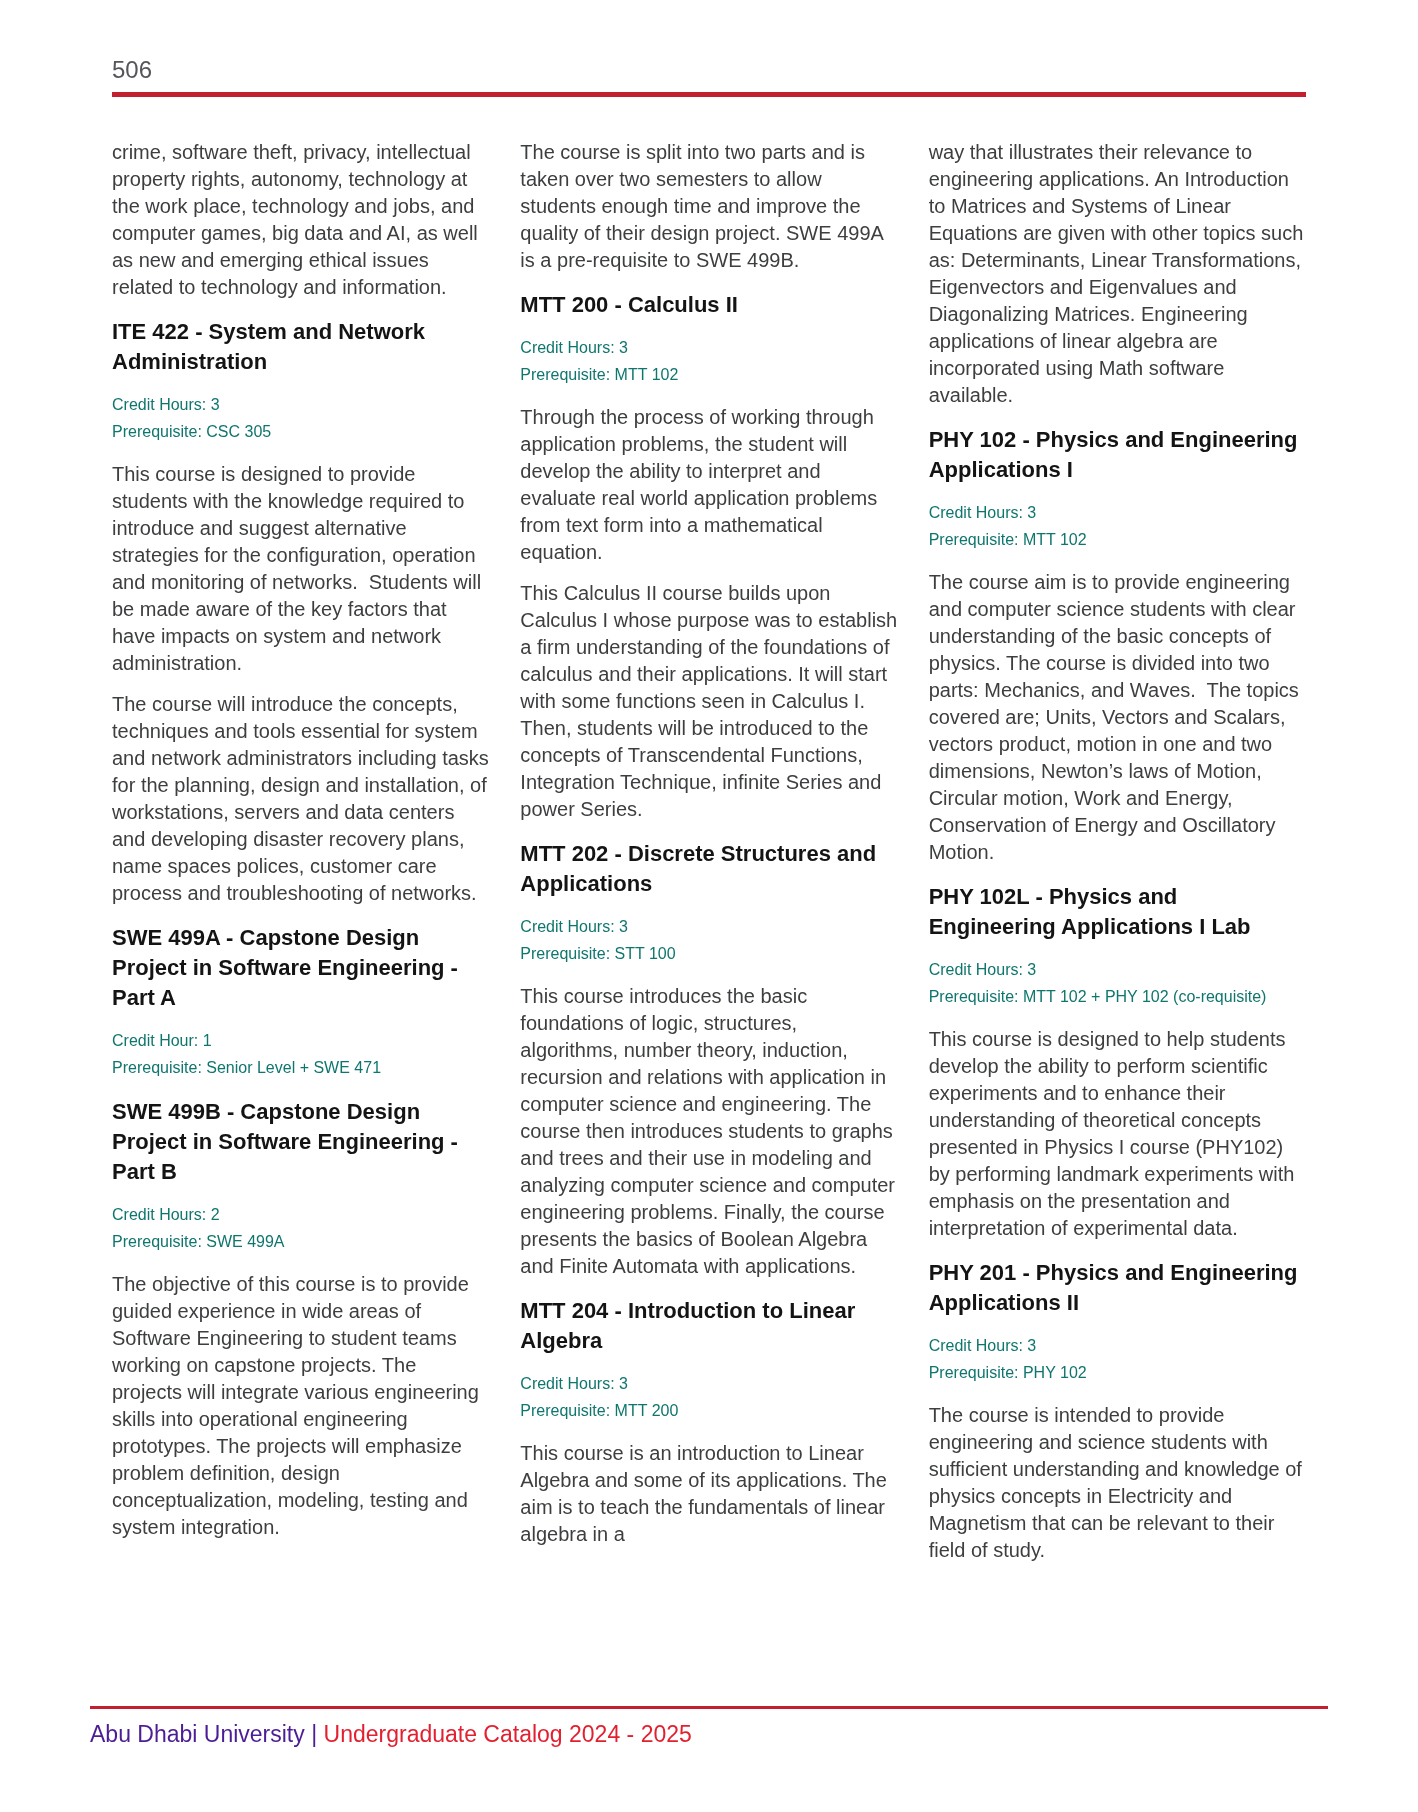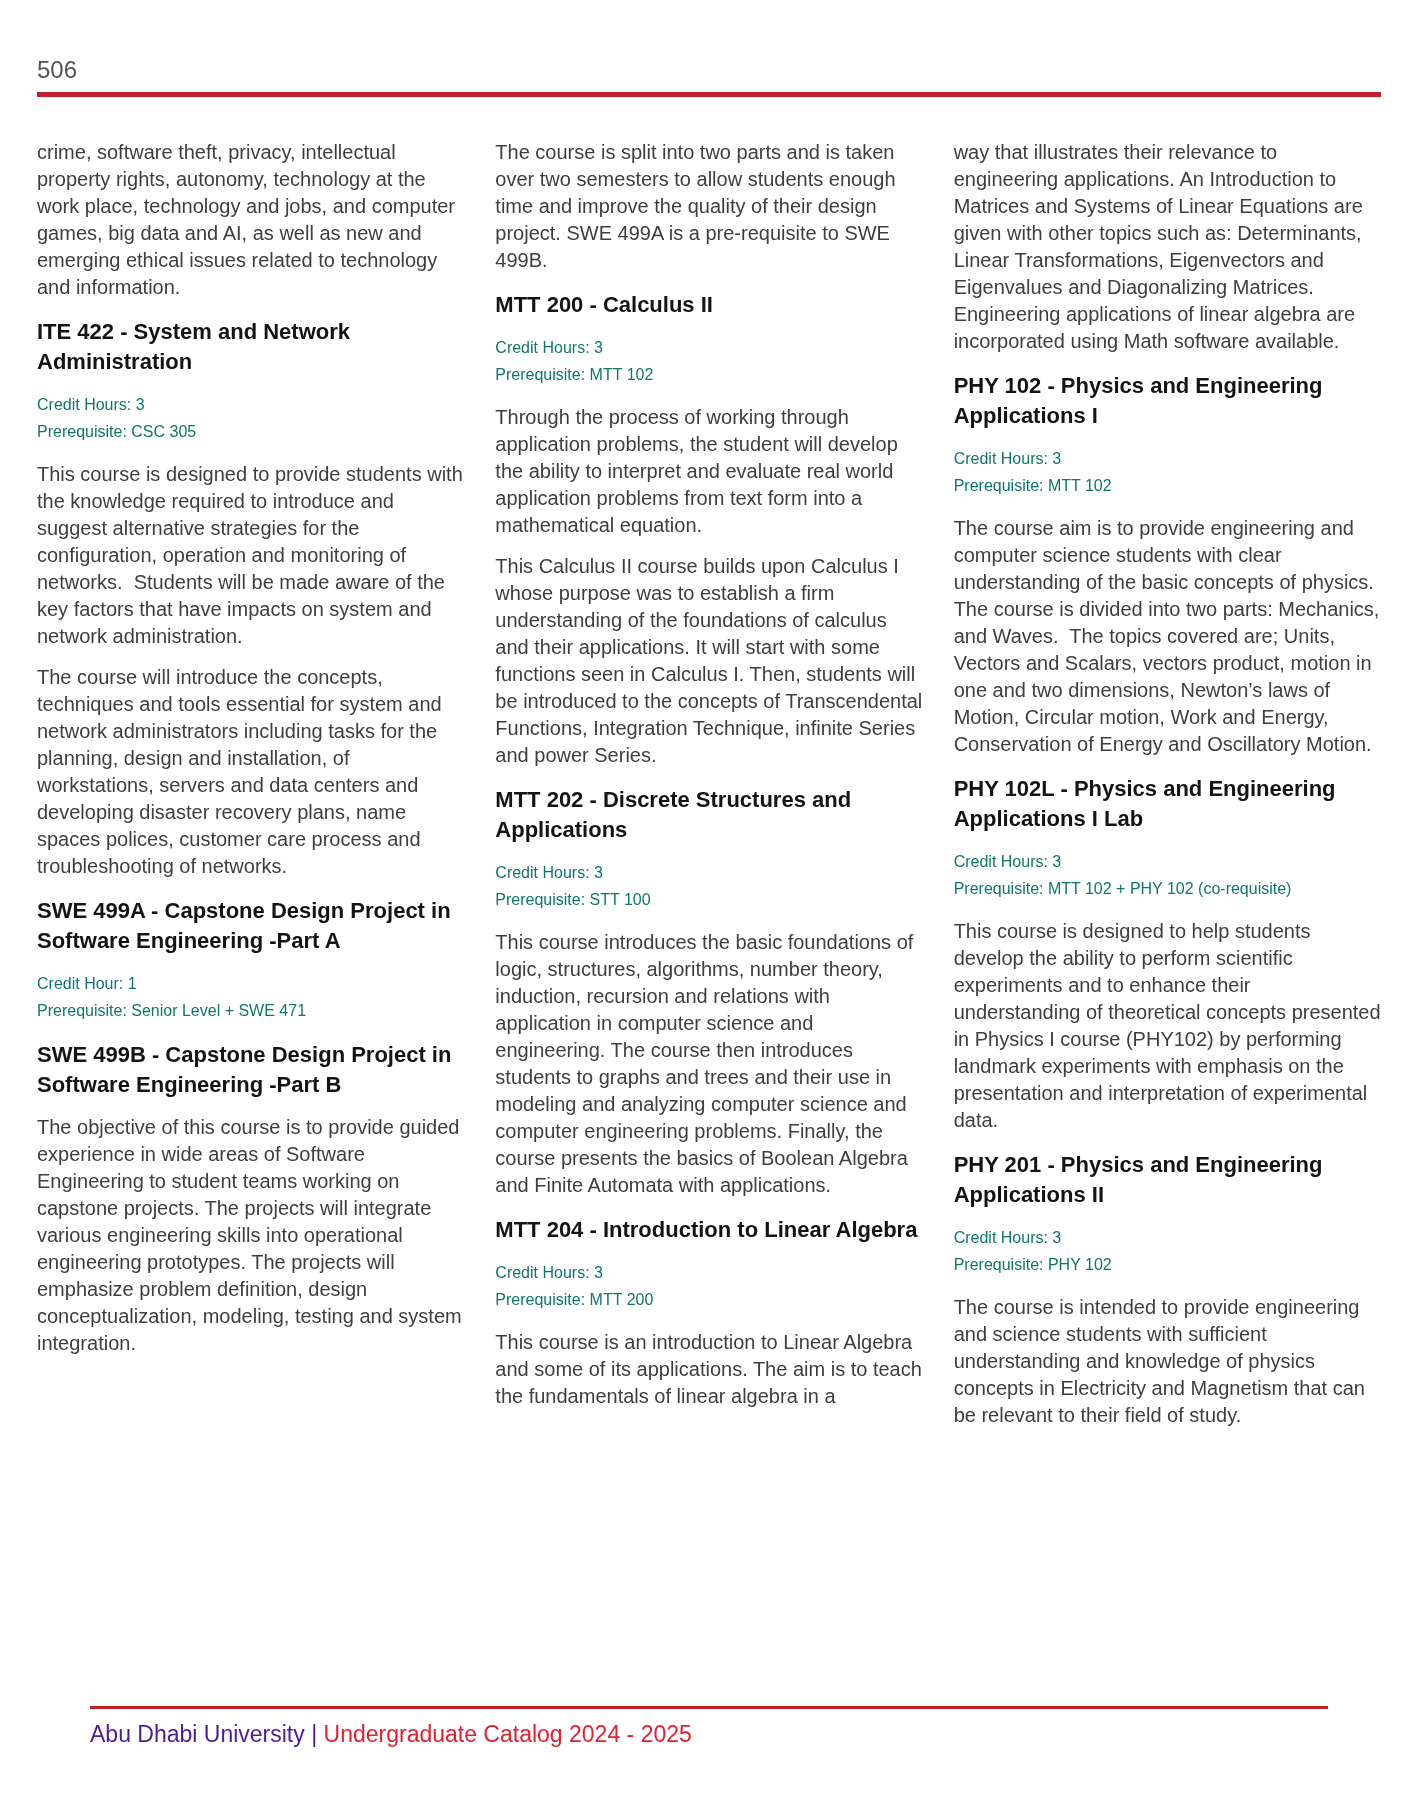--- a/index.html
+++ b/index.html
@@ -1,21 +1,21 @@
 <!DOCTYPE html>
 <html><head>
 <meta charset="utf-8">
 <style>
   html, body { margin:0; padding:0; }
   body {
     width:1418px; height:1812px; background:#ffffff; position:relative;
     font-family:"Liberation Sans", sans-serif;
     -webkit-font-smoothing:antialiased;
   }
-  .page { position:absolute; inset:0; padding:0 37px; box-sizing:border-box; }
+  .page { position:absolute; inset:0; padding:0 112px; box-sizing:border-box; }
   .page-number { margin-top:56px; font-size:24px; line-height:28px; color:#55565a; }
   .top-rule { height:5px; background:#c2202e; margin-top:8px; }
   .content {
     display:grid; grid-template-columns:1fr 1fr 1fr; column-gap:31px;
     margin-top:42px; height:1510px; overflow:hidden;
   }
   .column { min-width:0; }
   .para {
     font-size:20px; line-height:27px; color:#3d3e40;
     margin:0 0 14px; white-space:pre-wrap;
@@ -50,20 +50,24 @@
         <div class="meta-line">Prerequisite: CSC 305</div>
       </div>
       <p class="para">This course is designed to provide students with the knowledge required to introduce and suggest alternative strategies for the configuration, operation and monitoring of networks.  Students will be made aware of the key factors that have impacts on system and network administration.</p>
       <p class="para">The course will introduce the concepts, techniques and tools essential for system and network administrators including tasks for the planning, design and installation, of workstations, servers and data centers and developing disaster recovery plans, name spaces polices, customer care process and troubleshooting of networks.</p>
       <h3 class="course-heading">SWE 499A - Capstone Design Project in Software Engineering -Part A</h3>
       <div class="meta">
         <div class="meta-line">Credit Hour: 1</div>
         <div class="meta-line">Prerequisite: Senior Level + SWE 471</div>
       </div>
       <h3 class="course-heading">SWE 499B - Capstone Design Project in Software Engineering -Part B</h3>
+      <div class="meta">
+        <div class="meta-line">Credit Hours: 2</div>
+        <div class="meta-line">Prerequisite: SWE 499A</div>
+      </div>
       <p class="para">The objective of this course is to provide guided experience in wide areas of Software Engineering to student teams working on capstone projects. The projects will integrate various engineering skills into operational engineering prototypes. The projects will emphasize problem definition, design conceptualization, modeling, testing and system integration.</p>
     </div>
 
     <div class="column">
       <p class="para">The course is split into two parts and is taken over two semesters to allow students enough time and improve the quality of their design project. SWE 499A is a pre-requisite to SWE 499B.</p>
       <h3 class="course-heading">MTT 200 - Calculus II</h3>
       <div class="meta">
         <div class="meta-line">Credit Hours: 3</div>
         <div class="meta-line">Prerequisite: MTT 102</div>
       </div>

